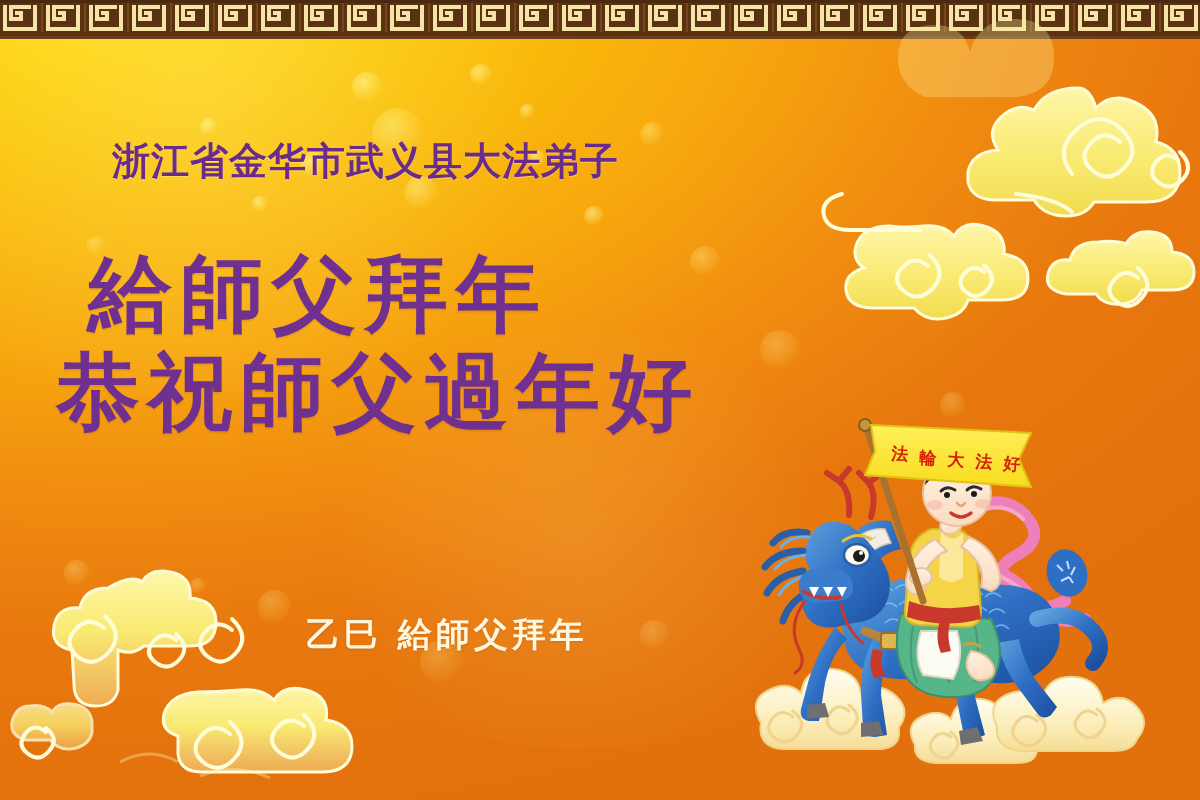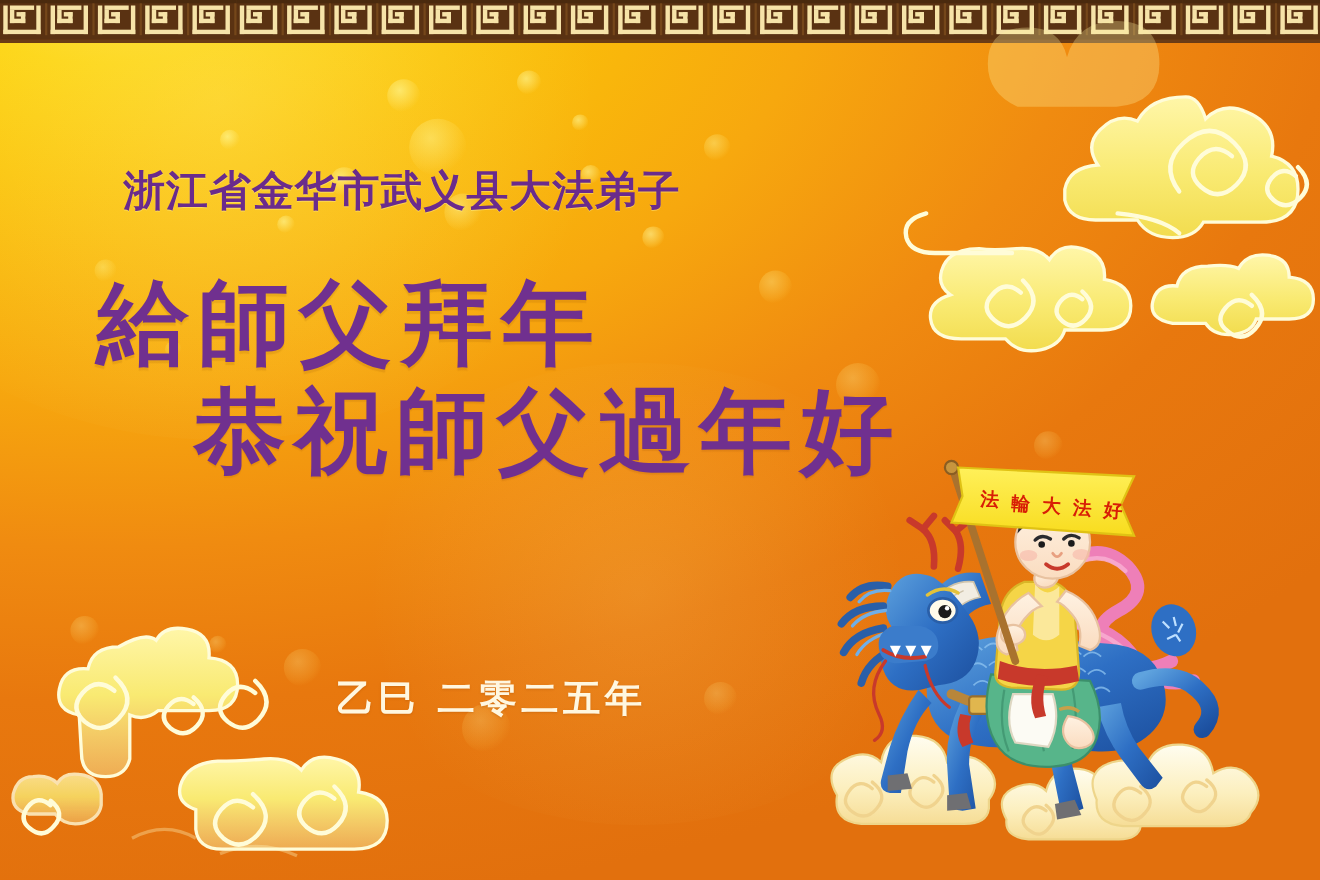--- a/index.html
+++ b/index.html
@@ -43,37 +43,37 @@
   .mtile .h{left:15px; top:11px; width:8px;  height:4px;}
   .mtile .cap{left:0;  top:0;    width:43px; height:3px;background:#4A2A0E;}
   .mtile .sep{left:41px;top:3px; width:2px;  height:29px;background:#7A4B1C;opacity:.85;}
 
   
   .cloudwrap{position:absolute;pointer-events:none;}
   .cloudwrap svg{display:block;overflow:visible;}
 
   
   #donor{
-    position:absolute;left:112px;top:148px;
+    position:absolute;left:112px;top:136px;
     font-size:38px;font-weight:700;letter-spacing:1px;
     color:#6A2B8C;
     white-space:nowrap;
     text-shadow:0 1px 0 rgba(255,255,180,.35);
     text-align:center;
   }
   #greeting{position:absolute;left:0;top:252px;width:820px;}
   .gline{
     color:#70308F;
     font-weight:700;
     white-space:nowrap;
     line-height:1.0;
     text-shadow:0 2px 1px rgba(120,60,0,.12);
   }
   #gline1{font-size:84px;letter-spacing:8px;margin-left:88px;}
-  #gline2{font-size:84px;letter-spacing:8px;margin-left:56px;margin-top:14px;text-align:right;}
+  #gline2{font-size:84px;letter-spacing:8px;margin-left:56px;margin-top:14px;}
 
   #datetext{
     position:absolute;left:306px;top:612px;
     font-size:34px;font-weight:700;letter-spacing:4px;
     color:#FFF7E0;white-space:nowrap;
     text-shadow:0 1px 2px rgba(150,70,0,.28);
   }
 
   
   #illus{position:absolute;left:745px;top:405px;width:430px;height:395px;}
@@ -530,21 +530,21 @@
     </svg>
   </div>
 
   <div id="donor">浙江省金华市武义县大法弟子</div>
 
   <div id="greeting">
     <div class="gline" id="gline1">給師父拜年</div>
     <div class="gline" id="gline2">恭祝師父過年好</div>
   </div>
 
-  <div id="datetext">乙巳 二零二五年</div>
+  <div id="datetext">乙巳 給師父拜年</div>
 
   <div id="illus">
     <svg width="430" height="395" viewBox="0 0 430 395">
       <defs>
         <linearGradient id="dragGrad" x1="0" y1="0" x2="1" y2="1">
           <stop offset="0%" stop-color="#5FA3DE"></stop>
           <stop offset="50%" stop-color="#2E6FC4"></stop>
           <stop offset="100%" stop-color="#1C4F9E"></stop>
         </linearGradient>
         <linearGradient id="cloudGrad" x1="0" y1="0" x2="0" y2="1">

